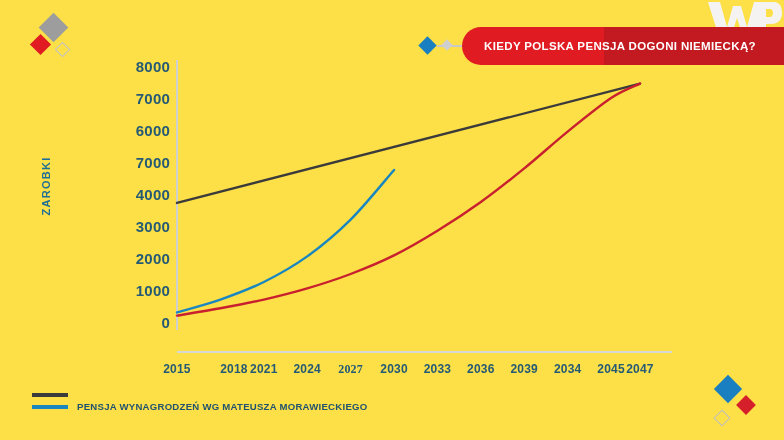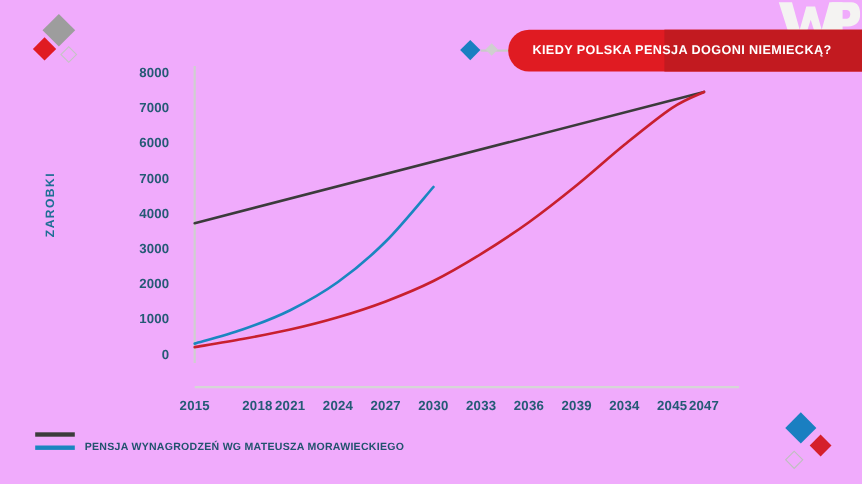--- a/index.html
+++ b/index.html
@@ -12,21 +12,21 @@
     background: #eeedec;
     font-family: "Liberation Sans", sans-serif;
     overflow: hidden;
     position: relative;
   }
   #stage {
     position: absolute;
     left: 0; top: 0;
     width: 784px;
     height: 440px;
-    background: #f0abfc;
+    background: #fde047;
     overflow: hidden;
   }
 
   
   .wp-logo {
     position: absolute;
     right: 2px;
     top: -4px;
     width: 76px;
     height: 48px;
@@ -160,25 +160,25 @@
     width: 120px;
     text-align: center;
     transform: rotate(-90deg);
     color: #1e6f95;
     font-size: 11px;
     font-weight: bold;
     letter-spacing: 1.3px;
   }
   .ytick {
     position: absolute;
-    right: 16px;
+    right: 0;
     width: 44px;
     text-align: right;
     color: #255a75;
-    font-size: 12px;
+    font-size: 15px;
     font-weight: bold;
     letter-spacing: 0.2px;
     transform: translateY(-50%);
   }
   .ytick-wrap {
     position: absolute;
     left: 118px;
     top: 0;
     width: 52px;
     height: 440px;
@@ -267,21 +267,21 @@
         <div class="ytick" style="top: 162px;">7000</div>
         <div class="ytick" style="top: 130px;">6000</div>
         <div class="ytick" style="top: 98px;">7000</div>
         <div class="ytick" style="top: 66px;">8000</div>
       </div>
     <div id="xticks">
         <div class="xtick" style="left: 177px;">2015</div>
         <div class="xtick" style="left: 234px; text-align: center;">2018</div>
         <div class="xtick" style="left: 263.812px;">2021</div>
         <div class="xtick" style="left: 307.219px;">2024</div>
-        <div class="xtick" style="left: 350.625px;">2027</div>
+        <div class="xtick" style="left: 350.625px; font-family: Liberation Serif, serif;">2027</div>
         <div class="xtick" style="left: 394.031px;">2030</div>
         <div class="xtick" style="left: 437.438px;">2033</div>
         <div class="xtick" style="left: 480.844px;">2036</div>
         <div class="xtick" style="left: 524.25px;">2039</div>
         <div class="xtick" style="left: 567.656px;">2034</div>
         <div class="xtick" style="left: 611.062px;">2045</div>
         <div class="xtick" style="left: 640px;">2047</div>
       </div>
 
     <svg width="784" height="440" style="position:absolute;left:0;top:0;">

